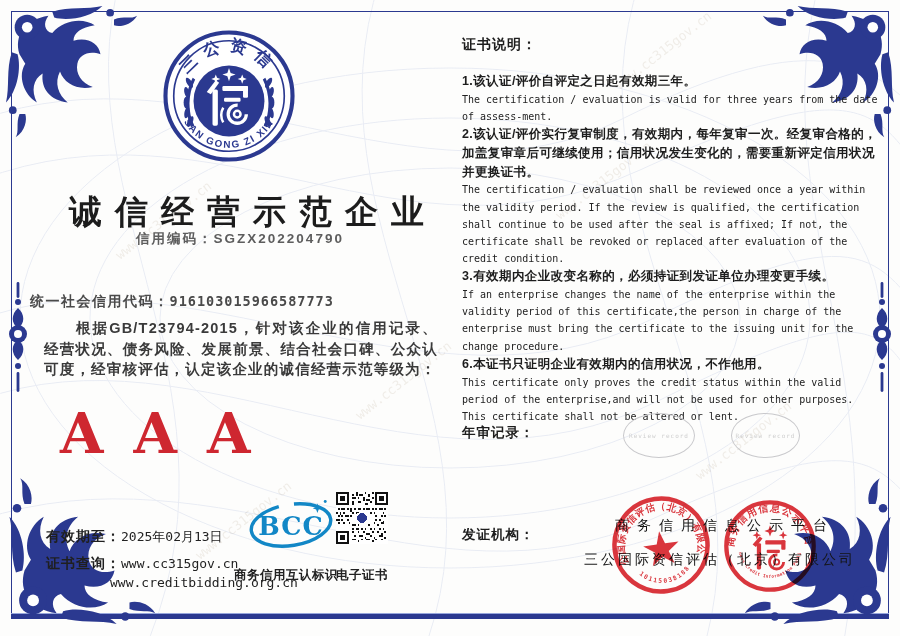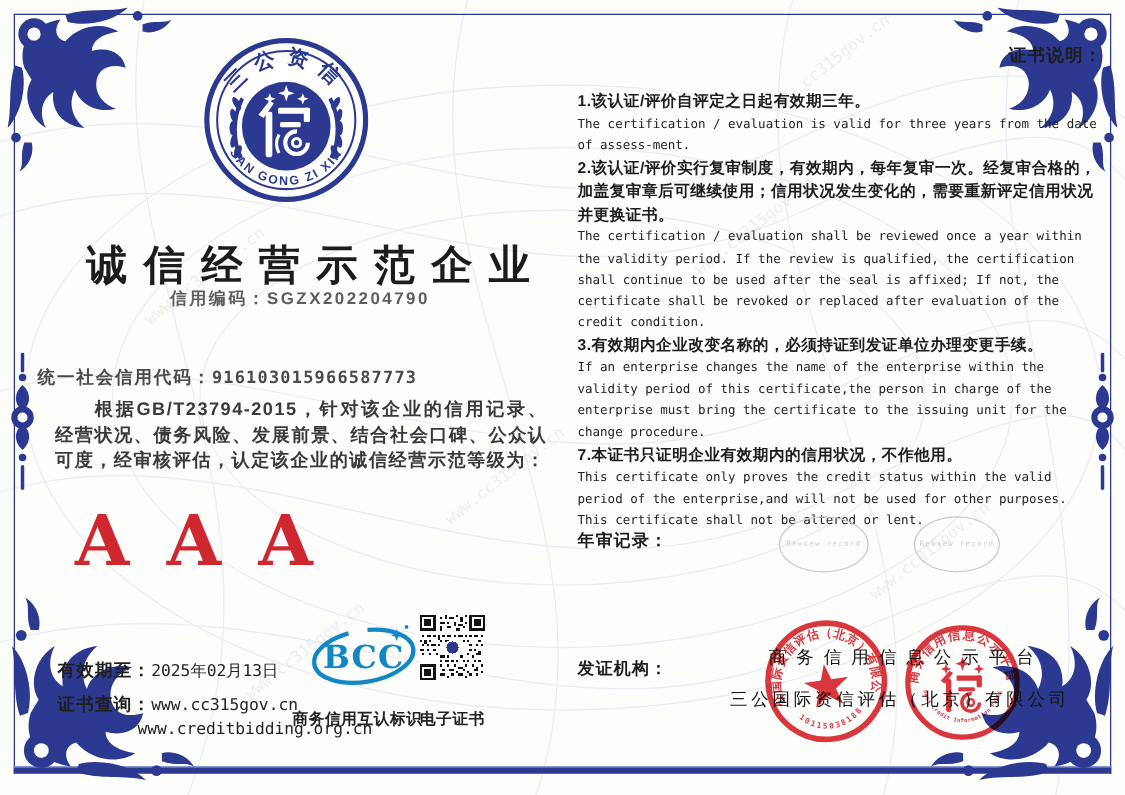--- a/index.html
+++ b/index.html
@@ -38,21 +38,21 @@
   .meta .val{font-family:"DejaVu Sans Mono",monospace;font-size:13px;color:#222;}
   .m1{top:501px;} .m2{top:528px;} .m3{top:555px;}
   .m4{top:574px;left:110px;}
   .bcc{position:absolute;left:247px;top:496px;z-index:3;}
   .qr{position:absolute;left:336px;top:492px;z-index:3;}
   .badge-lbl{position:absolute;top:567px;z-index:3;font-size:12.5px;font-weight:bold;color:#222;
          text-align:center;letter-spacing:.5px;}
   .bl1{left:234px;width:104px;} .bl2{left:326px;width:72px;}
 
   .notes{position:absolute;left:462px;top:36px;width:420px;z-index:3;}
-  .notes-head{font-size:14px;font-weight:bold;letter-spacing:1px;color:#1d1d1d;margin:0 0 18px 0;text-align:right;}
+  .notes-head{font-size:14px;font-weight:bold;letter-spacing:1px;color:#1d1d1d;margin:0 0 18px 0;}
   .note-zh{font-size:12.5px;font-weight:bold;color:#1d1d1d;line-height:1.5;letter-spacing:.4px;}
   .note-en{font-family:"DejaVu Sans Mono",monospace;font-size:10px;line-height:1.72;color:#222;}
 
   .annual-lbl{position:absolute;left:462px;top:424px;z-index:3;font-size:13.5px;font-weight:bold;
         letter-spacing:1px;color:#1d1d1d;}
   .oval{position:absolute;top:413px;height:43px;border:1px solid #c9c9cc;border-radius:50%;
         z-index:3;display:flex;align-items:center;justify-content:center;}
   .ov1{left:623px;width:70px;} .ov2{left:731px;width:67px;}
   .oval span{font-family:"DejaVu Sans Mono",monospace;font-size:6px;color:#cfcfcf;letter-spacing:1px;}
 
@@ -293,21 +293,21 @@
   <div class="badge-lbl bl2">电子证书</div>
 
   <div class="notes">
     <p class="notes-head">证书说明：</p>
     <div class="note-zh">1.该认证/评价自评定之日起有效期三年。</div>
     <div class="note-en">The certification / evaluation is valid for three years from the date of assess-ment.</div>
     <div class="note-zh">2.该认证/评价实行复审制度，有效期内，每年复审一次。经复审合格的，加盖复审章后可继续使用；信用状况发生变化的，需要重新评定信用状况并更换证书。</div>
     <div class="note-en">The certification / evaluation shall be reviewed once a year within the validity period. If the review is qualified,  the certification shall continue to be used after the seal is affixed; If not, the certificate shall be revoked or replaced after evaluation of the credit condition.</div>
     <div class="note-zh">3.有效期内企业改变名称的，必须持证到发证单位办理变更手续。</div>
     <div class="note-en">If an enterprise changes the name of the enterprise within the validity period of this certificate,the person in charge of the enterprise must bring the certificate to the issuing unit for the change procedure.</div>
-    <div class="note-zh">7.本证书只证明企业有效期内的信用状况，不作他用。</div>
+    <div class="note-zh">6.本证书只证明企业有效期内的信用状况，不作他用。</div>
     <div class="note-en">This certificate only proves the credit status within the valid period of the enterprise,and will not be used for other purposes.</div>
     <div class="note-en">This certificate shall not be altered or lent.</div>
   </div>
 
   <div class="annual-lbl">年审记录：</div>
   <div class="oval ov1">
     <span>Review record</span>
   </div>
   <div class="oval ov2">
     <span>Review record</span>

